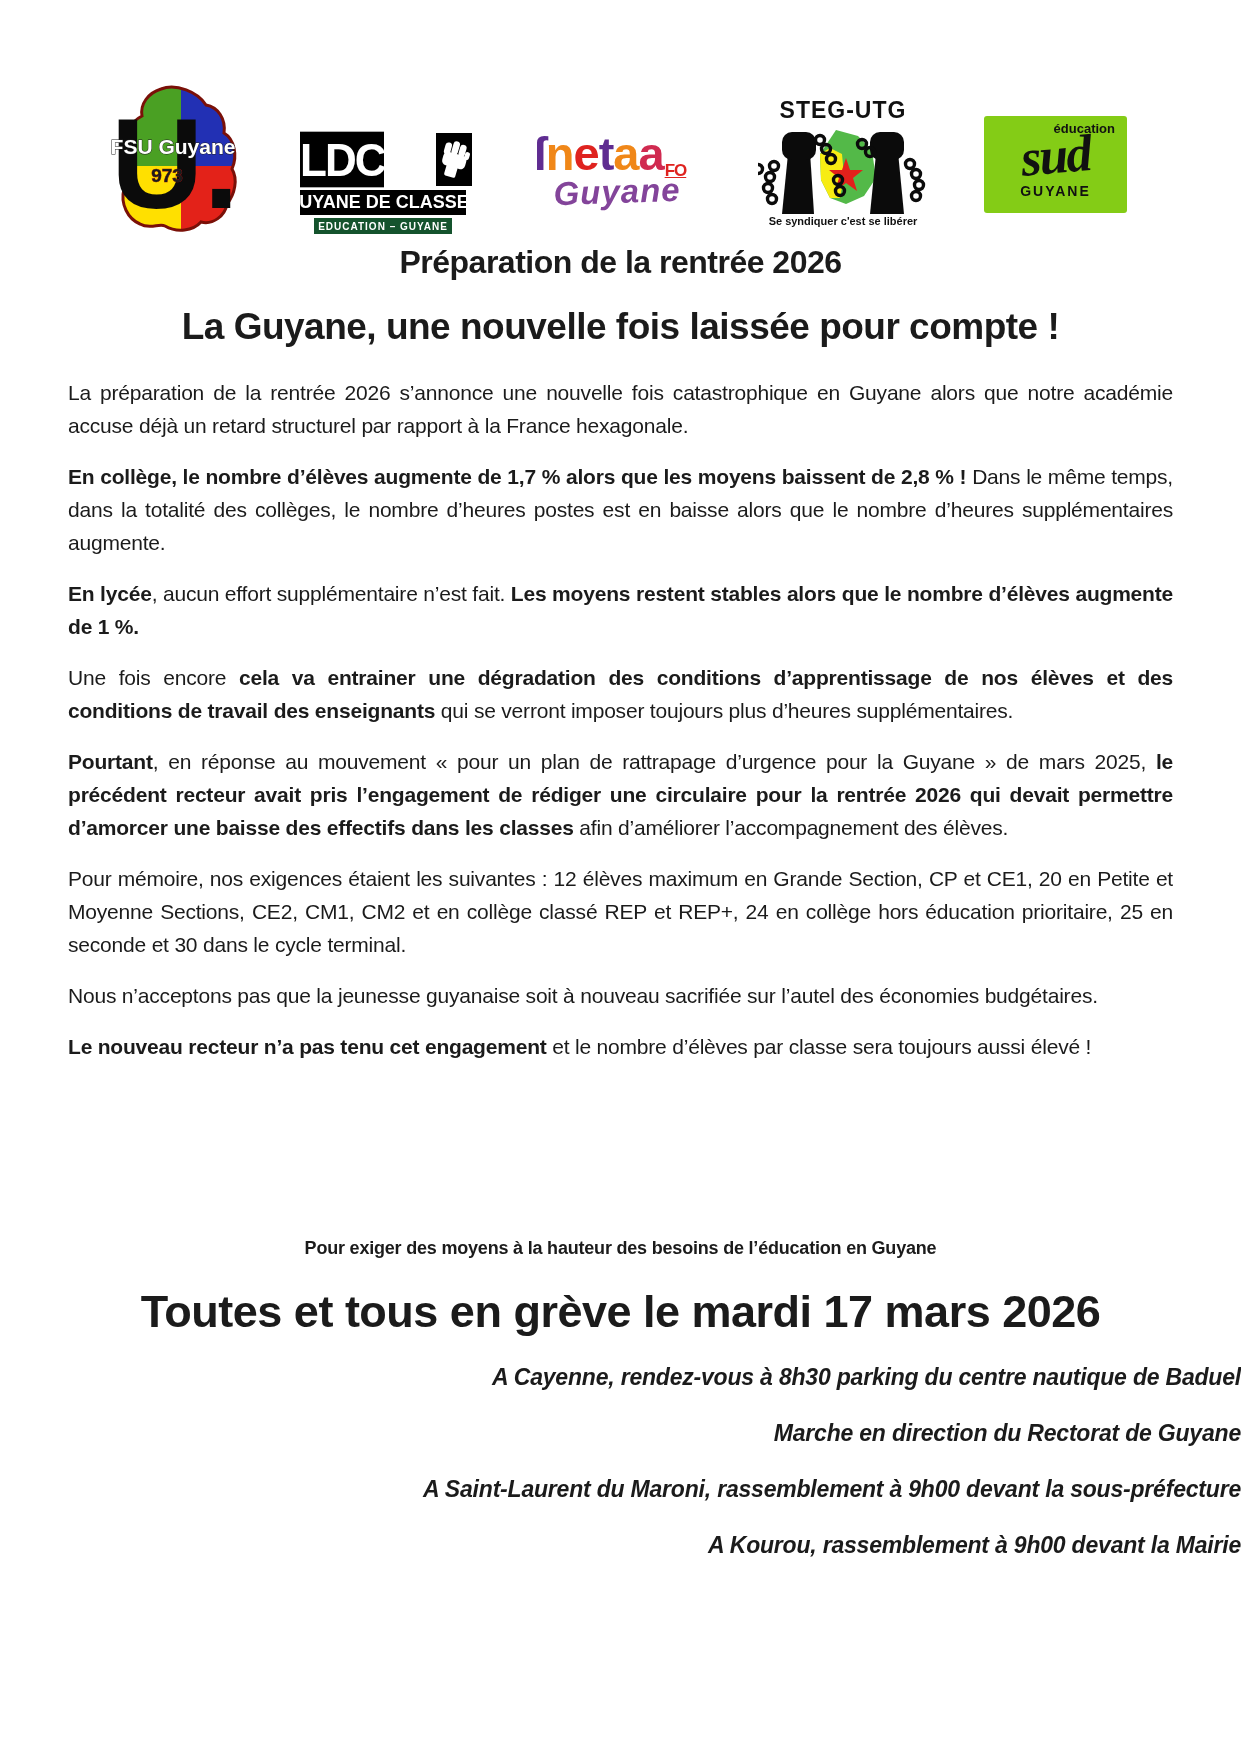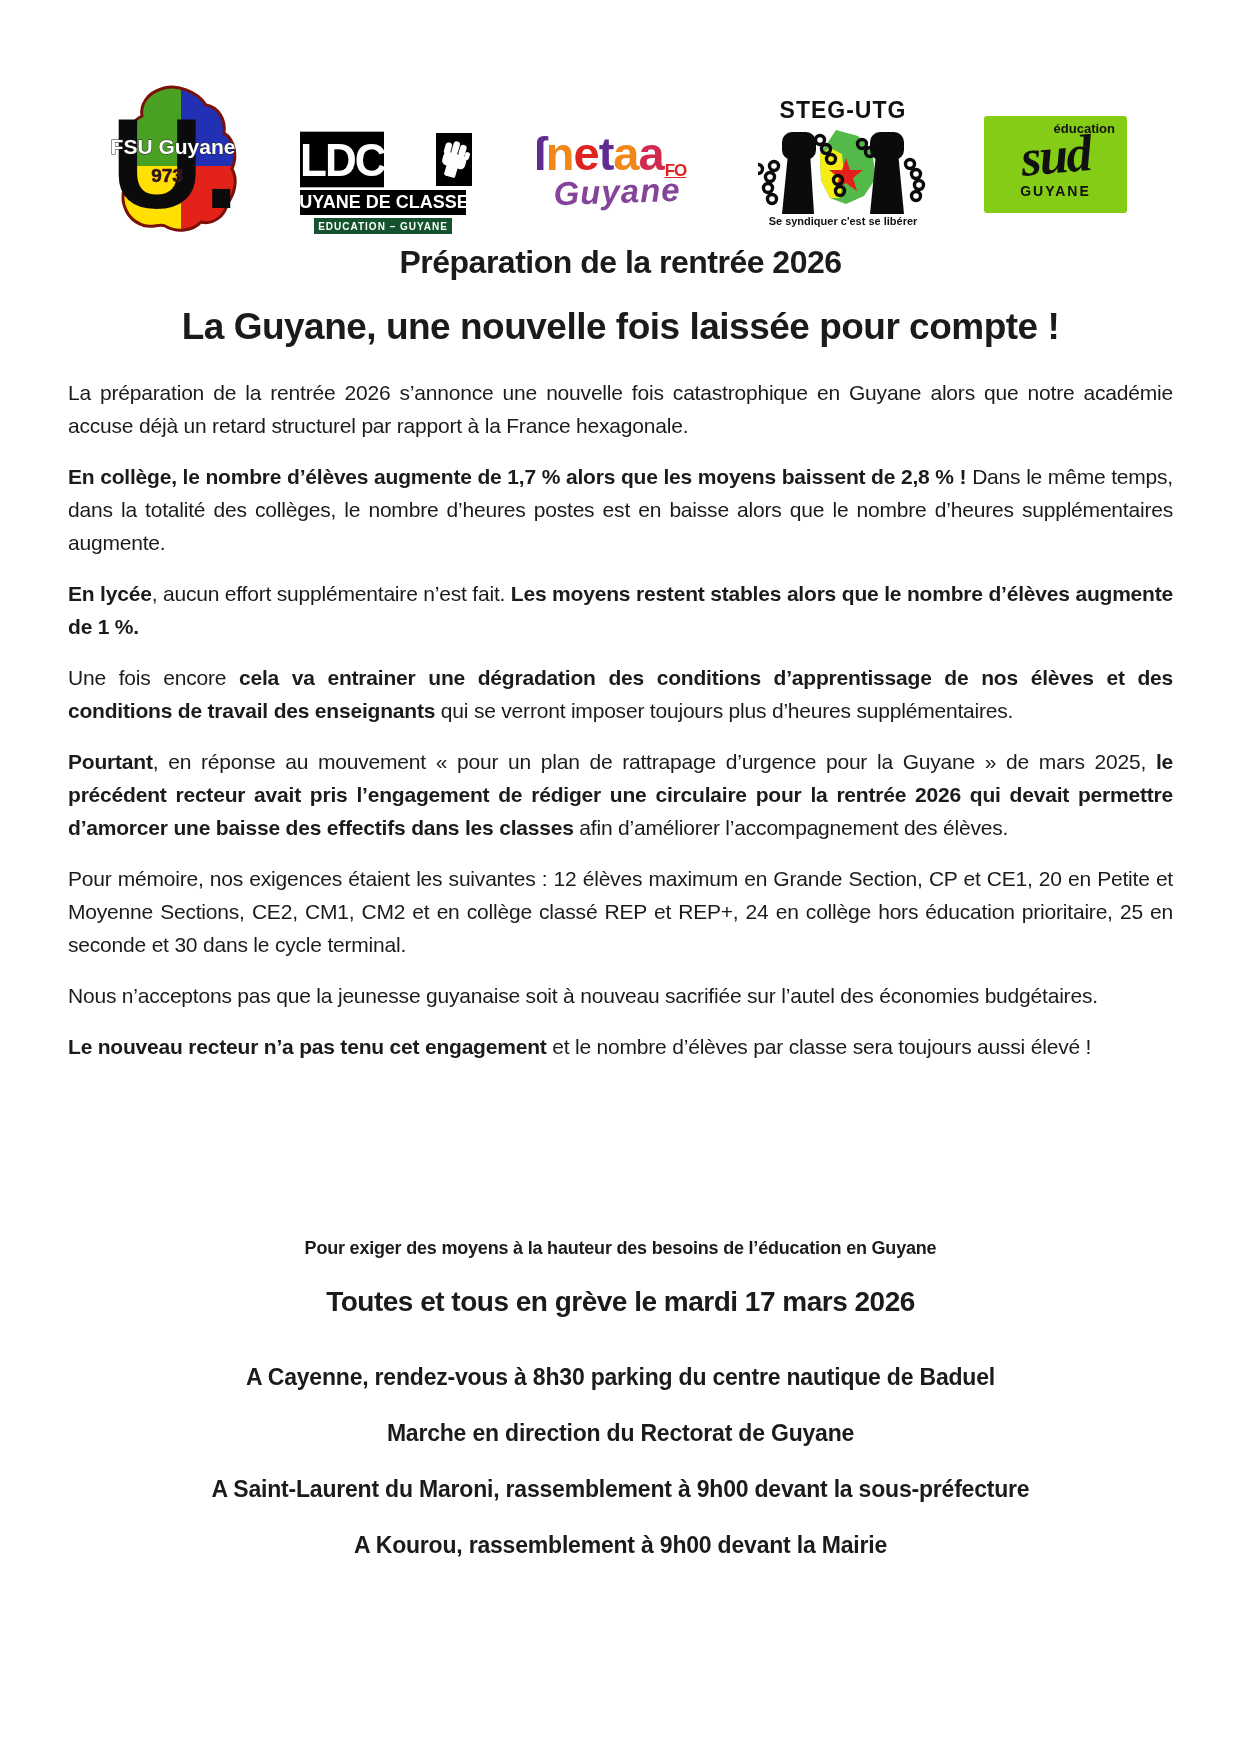--- a/index.html
+++ b/index.html
@@ -45,22 +45,22 @@
       font-size:37px;font-weight:bold;letter-spacing:-0.5px;}
   
   .body-text{position:absolute;left:68px;width:1105px;top:376px;
              font-size:21px;line-height:33px;text-align:justify;letter-spacing:-0.2px;}
   .body-text p{margin:0 0 18px 0;}
   .b{font-weight:bold;}
   
   .slogan{position:absolute;left:0;right:0;top:1238px;text-align:center;
           font-size:18px;font-weight:bold;letter-spacing:-0.2px;}
   .strike{position:absolute;left:0;right:0;top:1286px;text-align:center;
-          font-size:28px;font-weight:bold;letter-spacing:-0.5px;}
-  .venues{position:absolute;left:0;right:0;top:1364px;text-align:center;}
+          font-size:45px;font-weight:bold;letter-spacing:-0.5px;}
+  .venues{position:absolute;left:0;right:0;top:1364px;text-align:right;font-style:italic;}
   .venues div{font-size:23px;font-weight:bold;margin-bottom:29px;letter-spacing:-0.2px;}
   text{font-family:"Liberation Sans","DejaVu Sans",sans-serif;}
 </style>
 </head>
 <body>
 
 <div class="page">
 
   <div class="logo logo-fsu">
     <svg width="152" height="154" viewBox="0 0 152 154">

